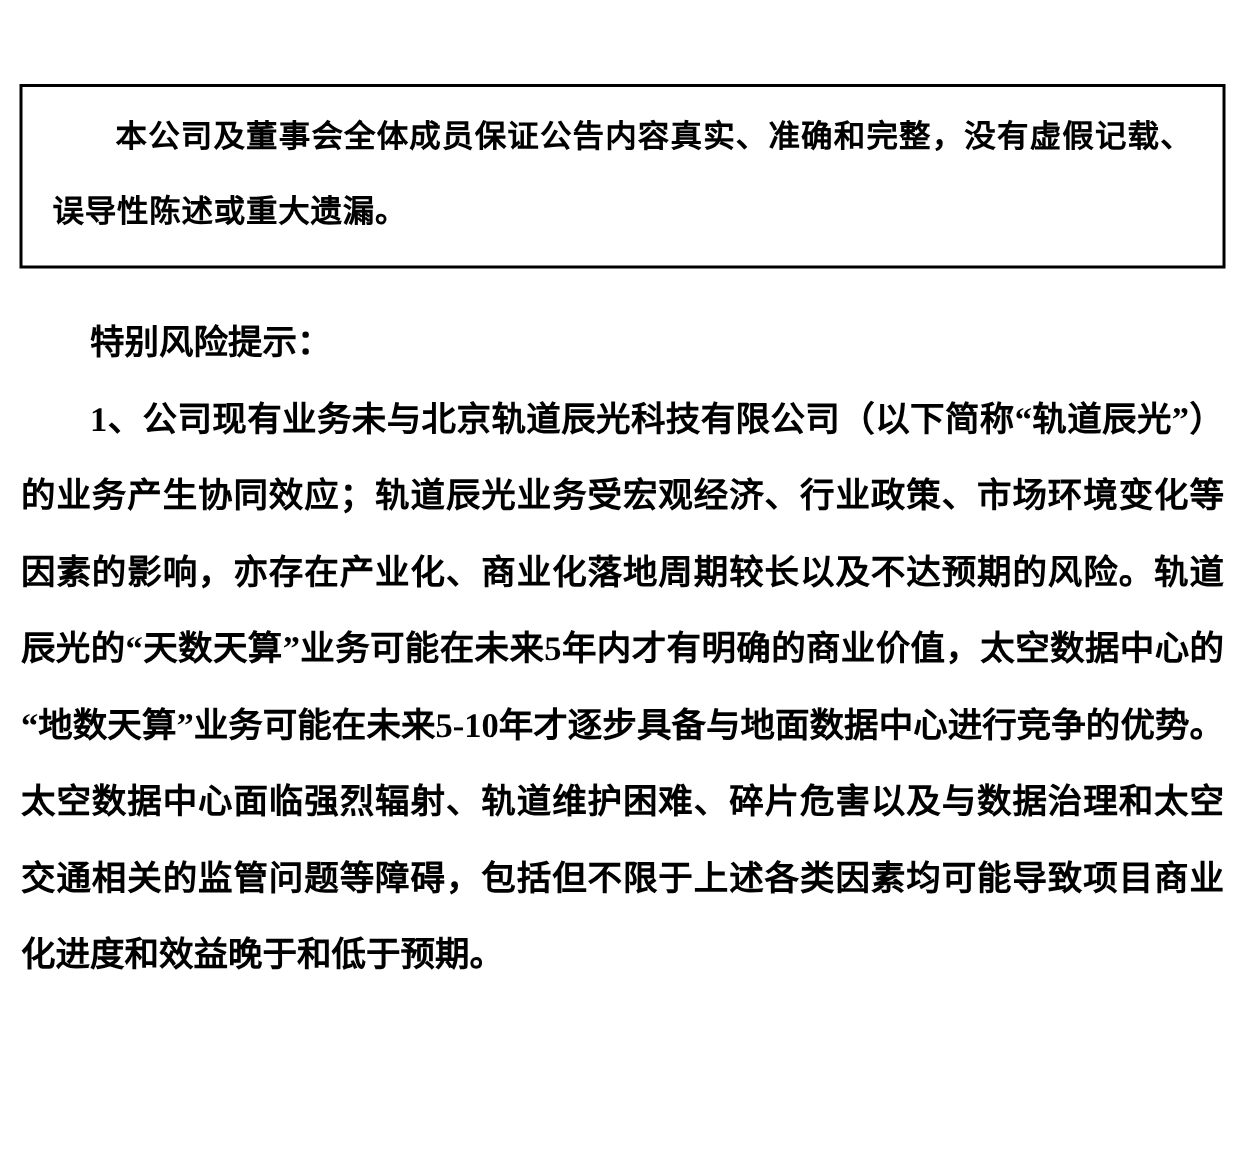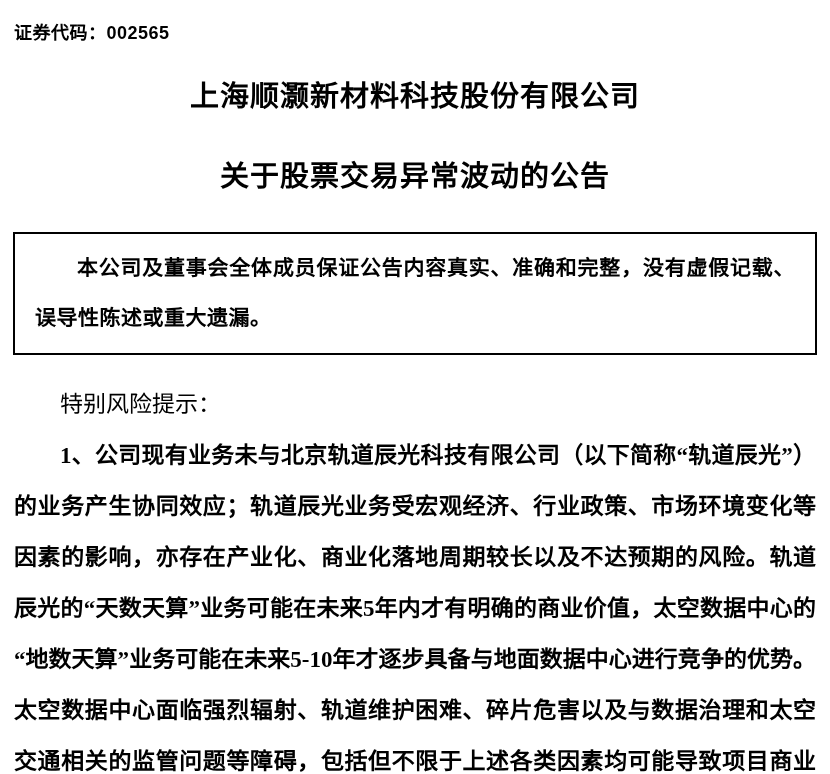--- a/index.html
+++ b/index.html
@@ -51,41 +51,36 @@
   .body-section {
     margin: 24px 14px 0 14px;
     font-family: "Liberation Serif", serif;
     font-weight: bold;
     font-size: 23px;
     line-height: 51px;
     color: #000000;
   }
   .risk-heading {
     text-indent: 2em;
-    font-weight: normal;
+    font-weight: bold;
   }
   .risk-paragraph {
     text-indent: 2em;
     text-align: justify;
     font-weight: bold;
   }
 </style>
 </head>
 <body>
 
 <div class="page">
 
   <div class="doc-header">
-    <span class="header-item">证券代码：002565</span>
   </div>
 
-  <div class="title-block">
-    <div class="title-line1">上海顺灏新材料科技股份有限公司</div>
-    <div class="title-line2">关于股票交易异常波动的公告</div>
-  </div>
 
   <div class="disclaimer-box">
     <span>本公司及董事会全体成员保证公告内容真实、准确和完整，没有虚假记载、误导性陈述或重大遗漏。</span>
   </div>
 
   <div class="body-section">
     <div class="risk-heading">特别风险提示：</div>
     <div class="risk-paragraph">1、公司现有业务未与北京轨道辰光科技有限公司（以下简称“轨道辰光”）的业务产生协同效应；轨道辰光业务受宏观经济、行业政策、市场环境变化等因素的影响，亦存在产业化、商业化落地周期较长以及不达预期的风险。轨道辰光的“天数天算”业务可能在未来5年内才有明确的商业价值，太空数据中心的“地数天算”业务可能在未来5-10年才逐步具备与地面数据中心进行竞争的优势。太空数据中心面临强烈辐射、轨道维护困难、碎片危害以及与数据治理和太空交通相关的监管问题等障碍，包括但不限于上述各类因素均可能导致项目商业化进度和效益晚于和低于预期。</div>
   </div>
 

